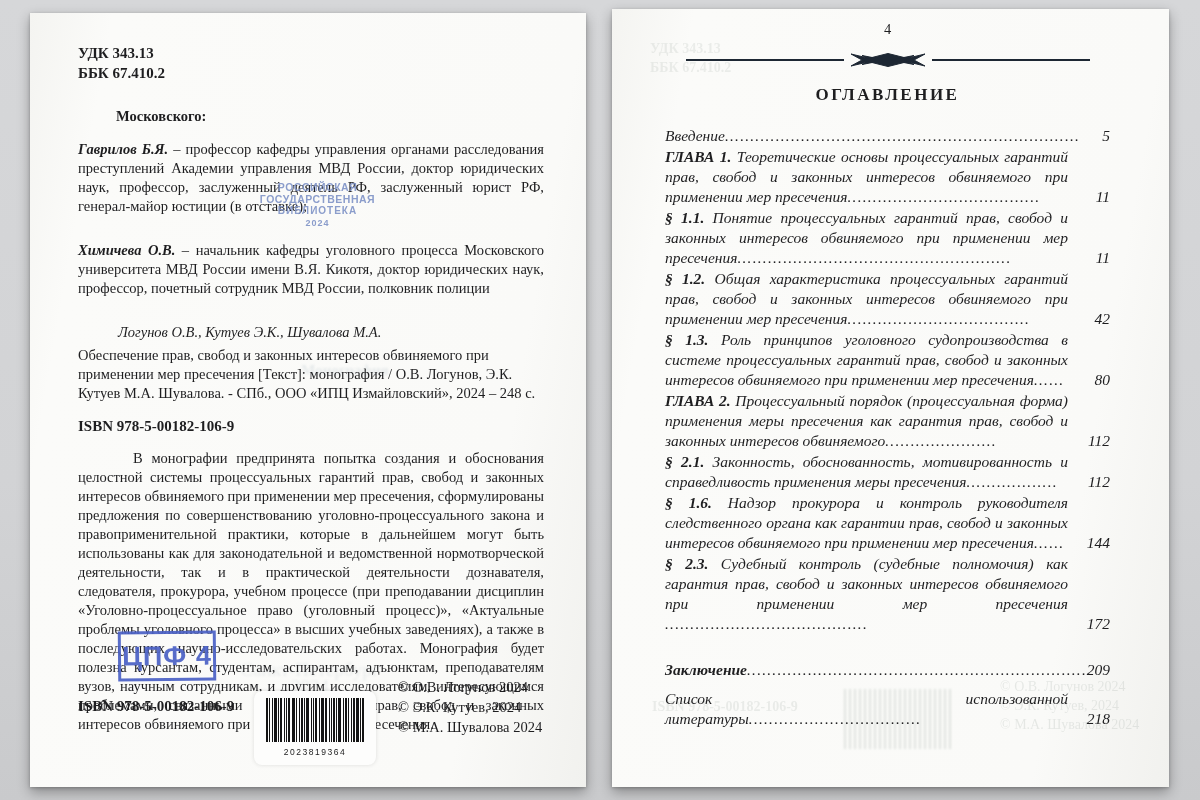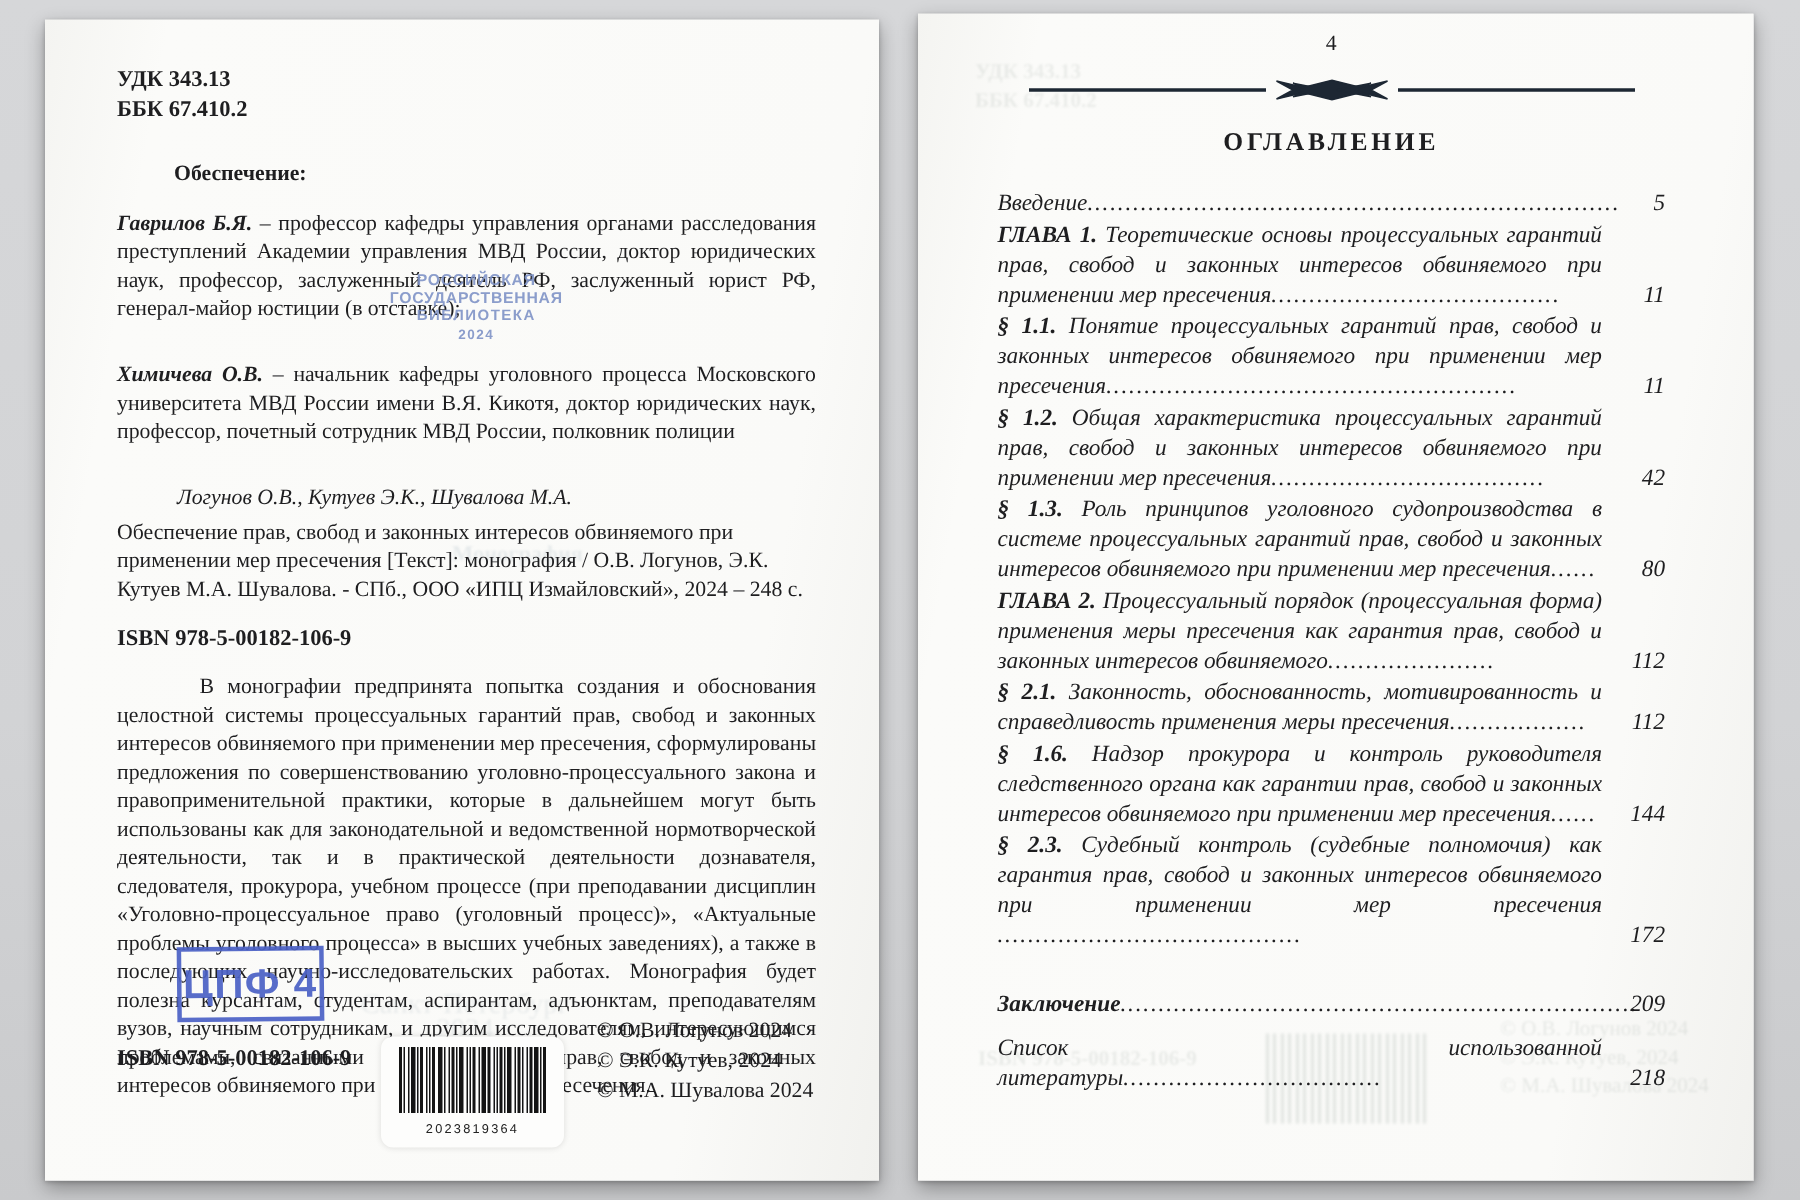--- a/index.html
+++ b/index.html
@@ -87,21 +87,21 @@
     <div>Санкт-Петербург</div>
     <div>2024</div>
   </div>
 
   <div class="lp-content">
     <div class="codes">
       <div>УДК 343.13</div>
       <div>ББК 67.410.2</div>
     </div>
 
-    <div class="reviewers-heading">Обеспечение:</div>
+    <div class="reviewers-heading">Московского:</div>
 
     <p class="just rev1"><span class="rev-name">Гаврилов Б.Я.</span><span> – профессор кафедры управления органами расследования преступлений Академии управления МВД России, доктор юридических наук, профессор, заслуженный деятель РФ, заслуженный юрист РФ, генерал-майор юстиции (в отставке);</span></p>
 
     <p class="just rev2"><span class="rev-name">Химичева О.В.</span><span> – начальник кафедры уголовного процесса Московского университета МВД России имени В.Я. Кикотя, доктор юридических наук, профессор, почетный сотрудник МВД России, полковник полиции</span></p>
 
     <div class="authors-line">Логунов О.В., Кутуев Э.К., Шувалова М.А.</div>
 
     <p class="title-block">Обеспечение прав, свобод и законных интересов обвиняемого при применении мер пресечения [Текст]: монография / О.В. Логунов, Э.К. Кутуев М.А. Шувалова. - СПб., ООО «ИПЦ Измайловский», 2024 – 248 с.</p>
 
     <div class="isbn-top">ISBN 978-5-00182-106-9</div>

